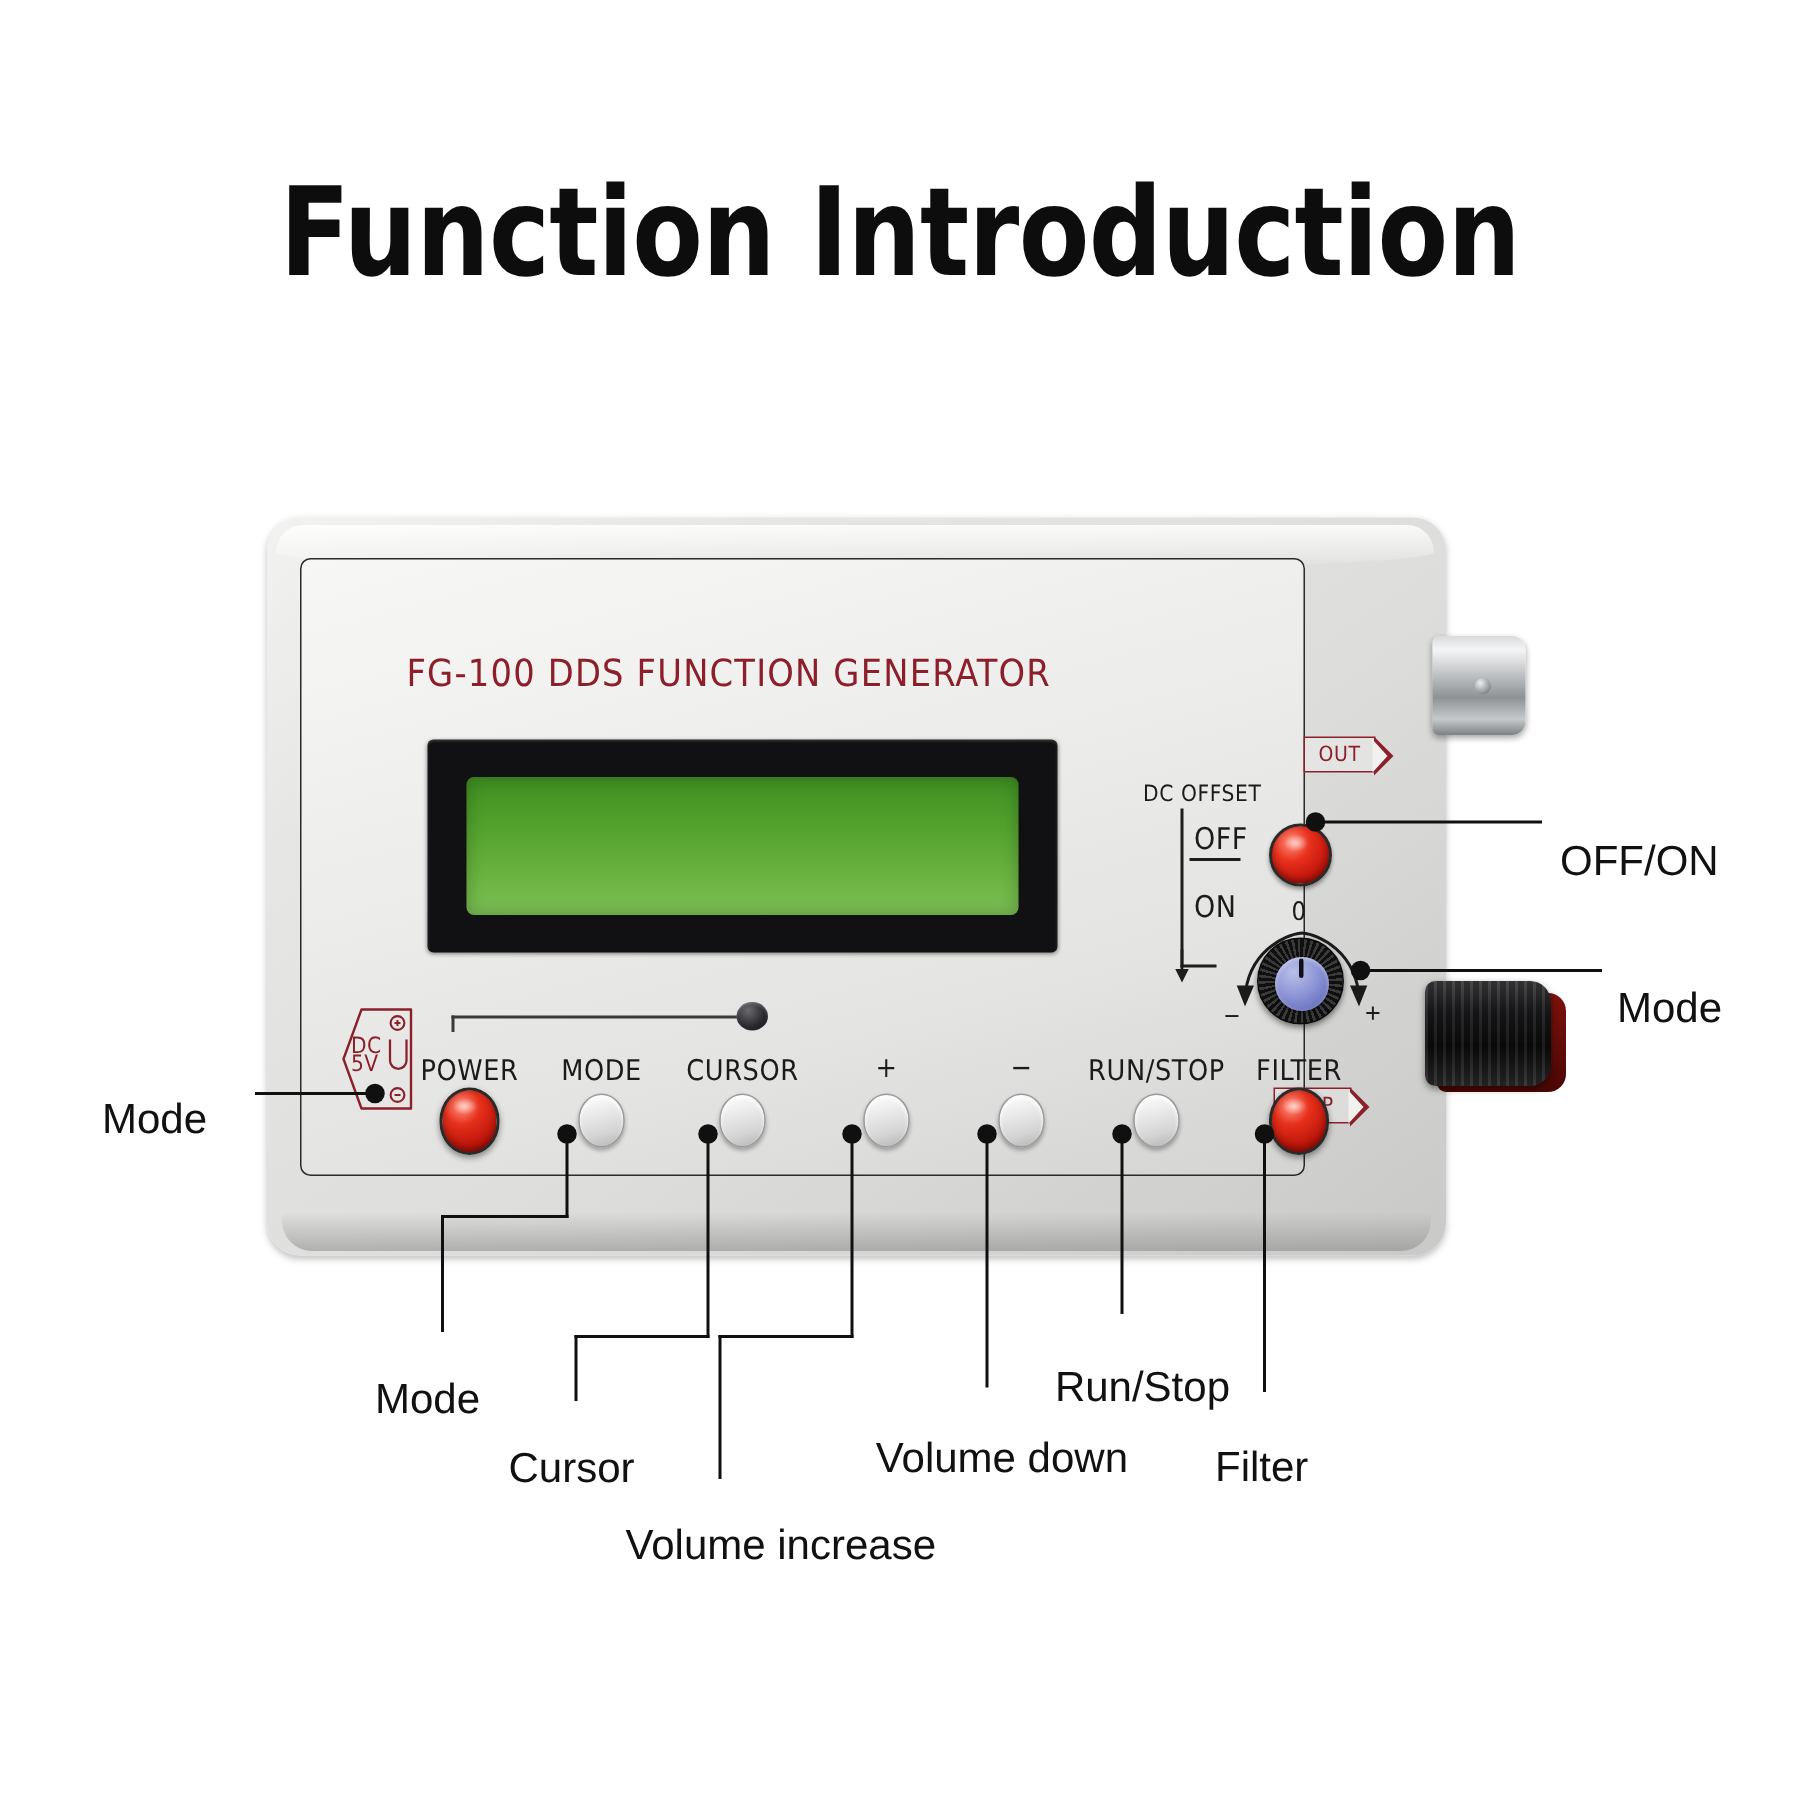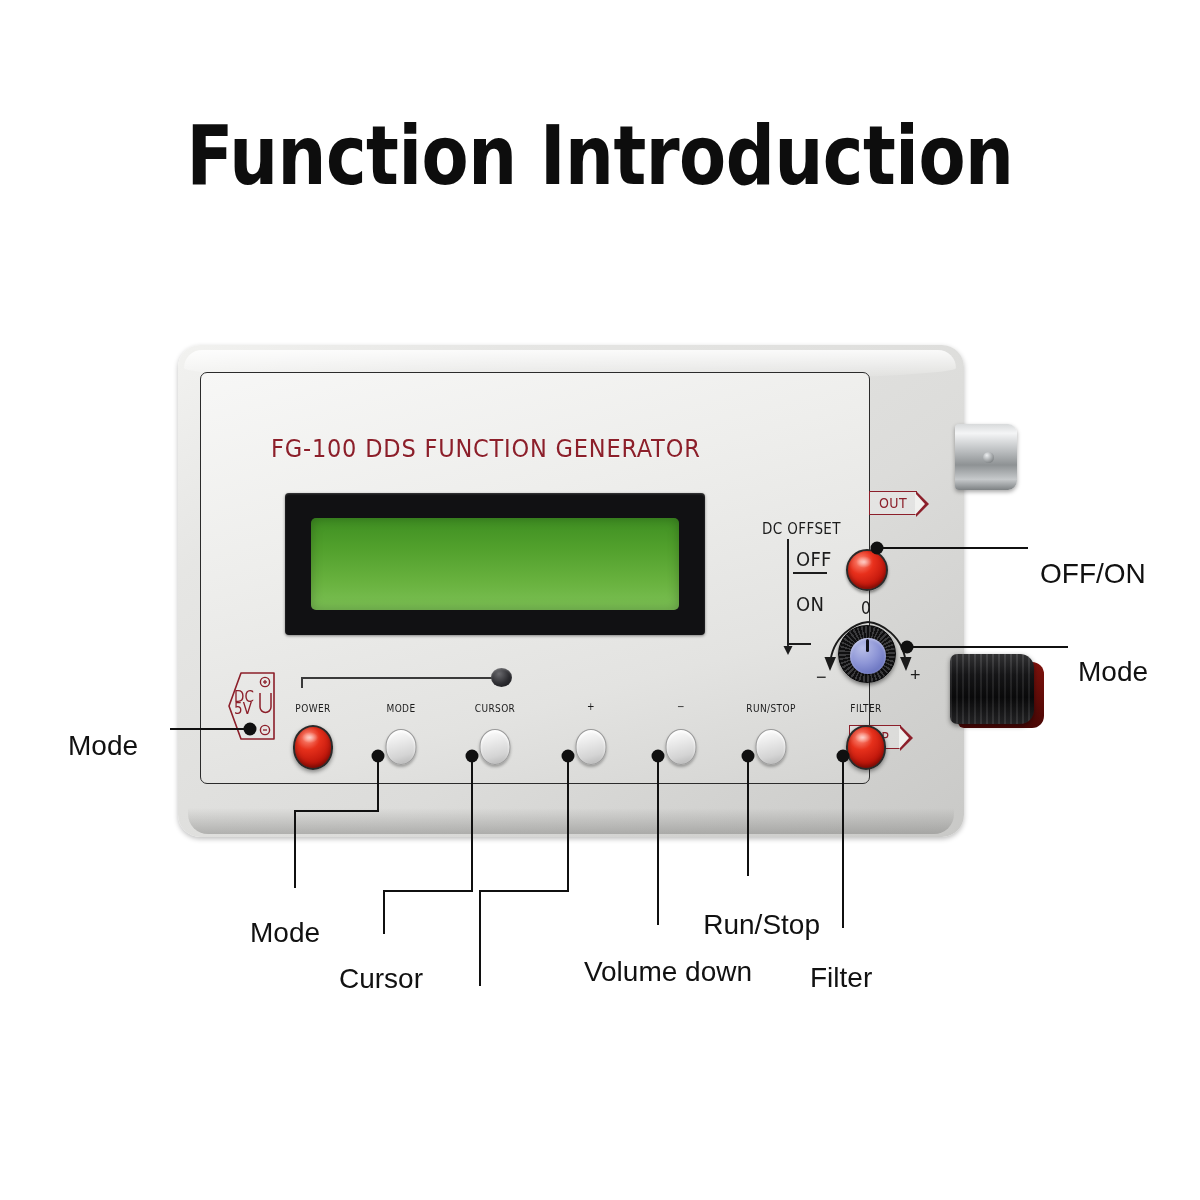--- a/index.html
+++ b/index.html
@@ -225,21 +225,21 @@
     width:0; height:0;
     border-top: 11px solid transparent;
     border-bottom: 11px solid transparent;
     border-left: 10.5px solid #f1f1ef;
   }
 
   
   .btn-label {
     position: absolute;
     font-family: "DejaVu Sans Condensed","Liberation Sans Narrow","Liberation Sans",sans-serif;
-    font-size: 10px; color: #1b1b1b;
+    font-size: 19px; color: #1b1b1b;
     letter-spacing: .4px; white-space: nowrap;
     text-align: left;
     transform: translateX(-50%);
   }
   .btn-gray {
     position: absolute;
     width: 31px; height: 36px;
     border-radius: 50% / 48%;
     transform: translateX(-50%);
     background: linear-gradient(165deg,#ffffff 0%, #eeeeee 30%, #d4d4d4 72%, #b4b4b4 100%);
@@ -453,20 +453,21 @@
   <div class="dot" style="left:472px; top:756px;"></div>
   <div class="lead v" style="left:471px; top:758px; height:134px;"></div>
   <div class="lead h" style="left:383px; top:890px; width:90px;"></div>
   <div class="lead v" style="left:383px; top:890px; height:44px;"></div>
   <div class="callout-text" style="left:339px; top:939px;">Cursor</div>
 
   <div class="dot" style="left:568px; top:756px;"></div>
   <div class="lead v" style="left:567px; top:758px; height:134px;"></div>
   <div class="lead h" style="left:479px; top:890px; width:90px;"></div>
   <div class="lead v" style="left:479px; top:890px; height:96px;"></div>
+  <div class="callout-text" style="left:417px; top:990px;">Volume increase</div>
 
   <div class="dot" style="left:658px; top:756px;"></div>
   <div class="lead v" style="left:657px; top:758px; height:167px;"></div>
   <div class="callout-text right-anchor" style="left:752px; top:932px;">Volume down</div>
 
   <div class="dot" style="left:748px; top:756px;"></div>
   <div class="lead v" style="left:747px; top:758px; height:118px;"></div>
   <div class="callout-text right-anchor" style="left:820px; top:885px;">Run/Stop</div>
 
   <div class="dot" style="left:843px; top:756px;"></div>

